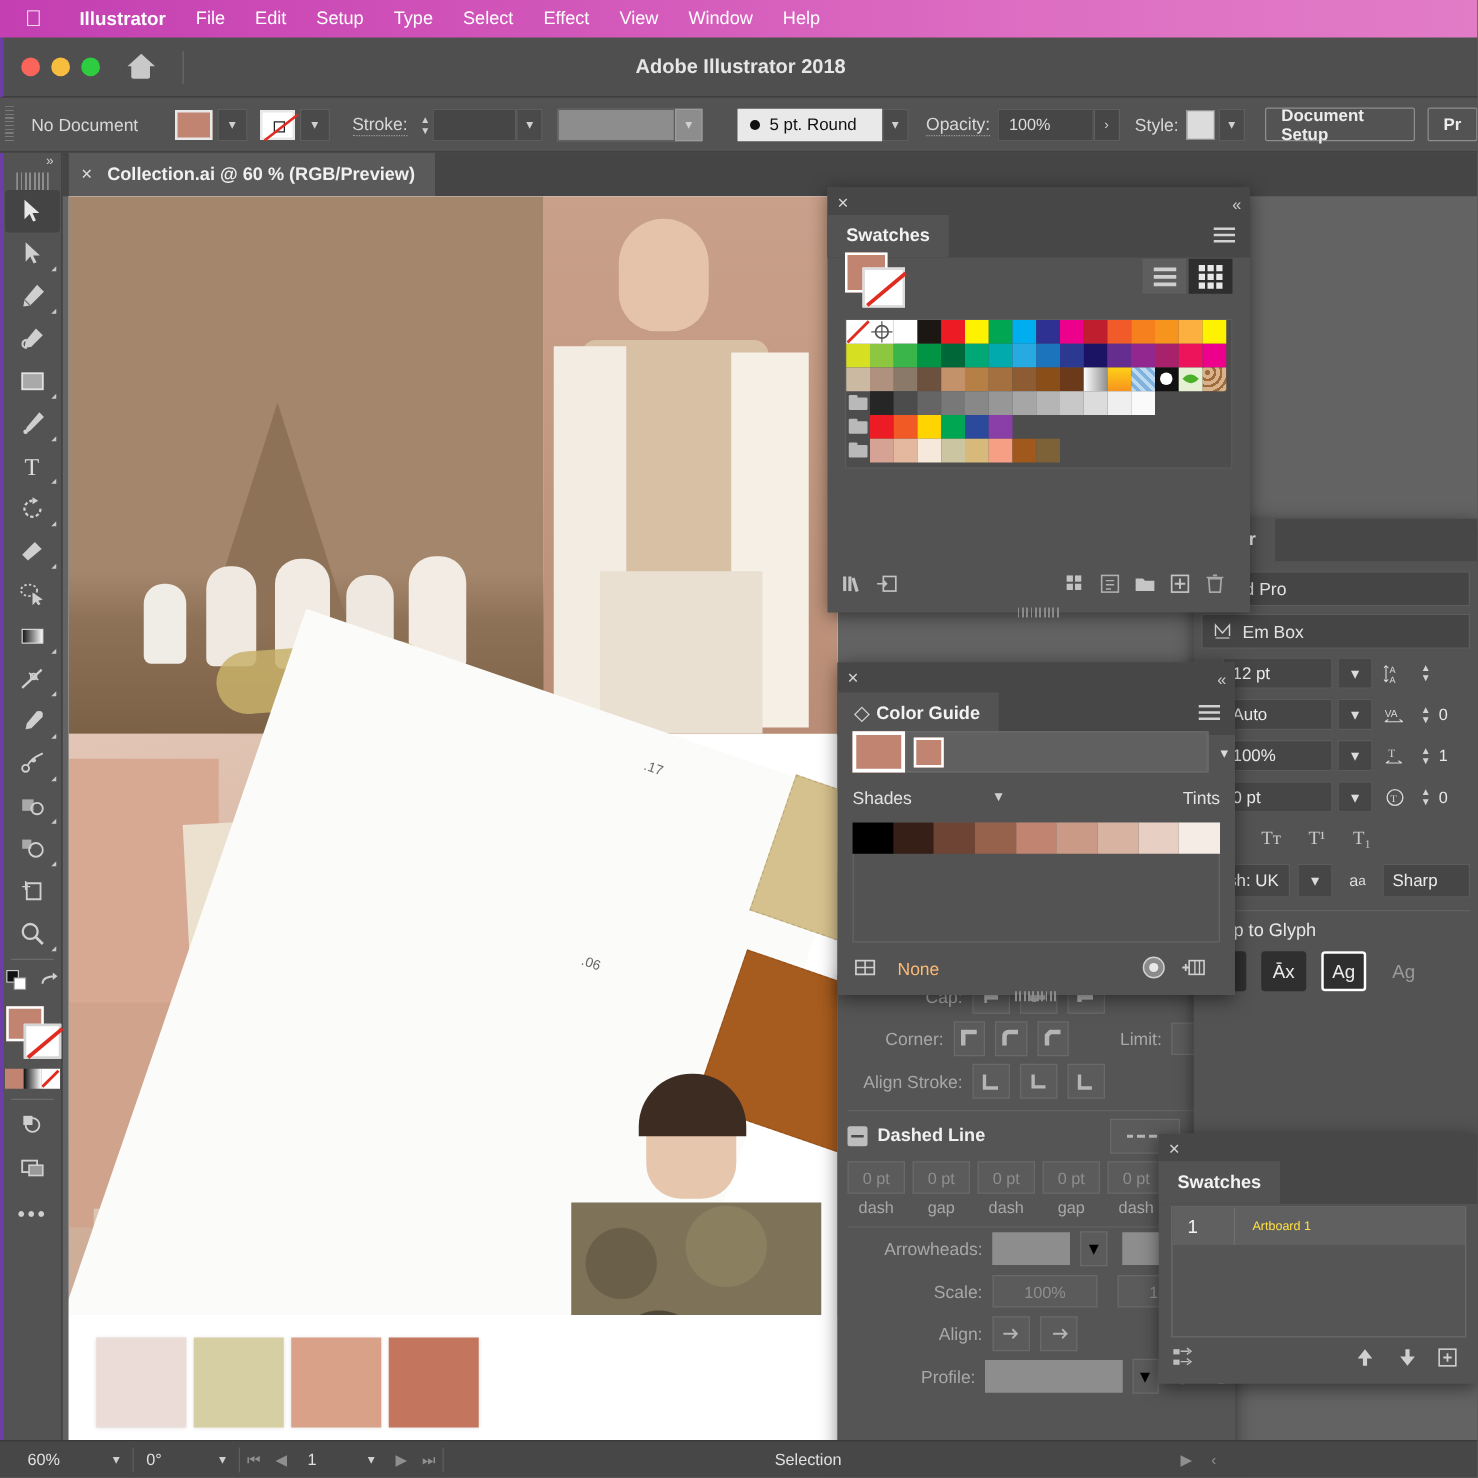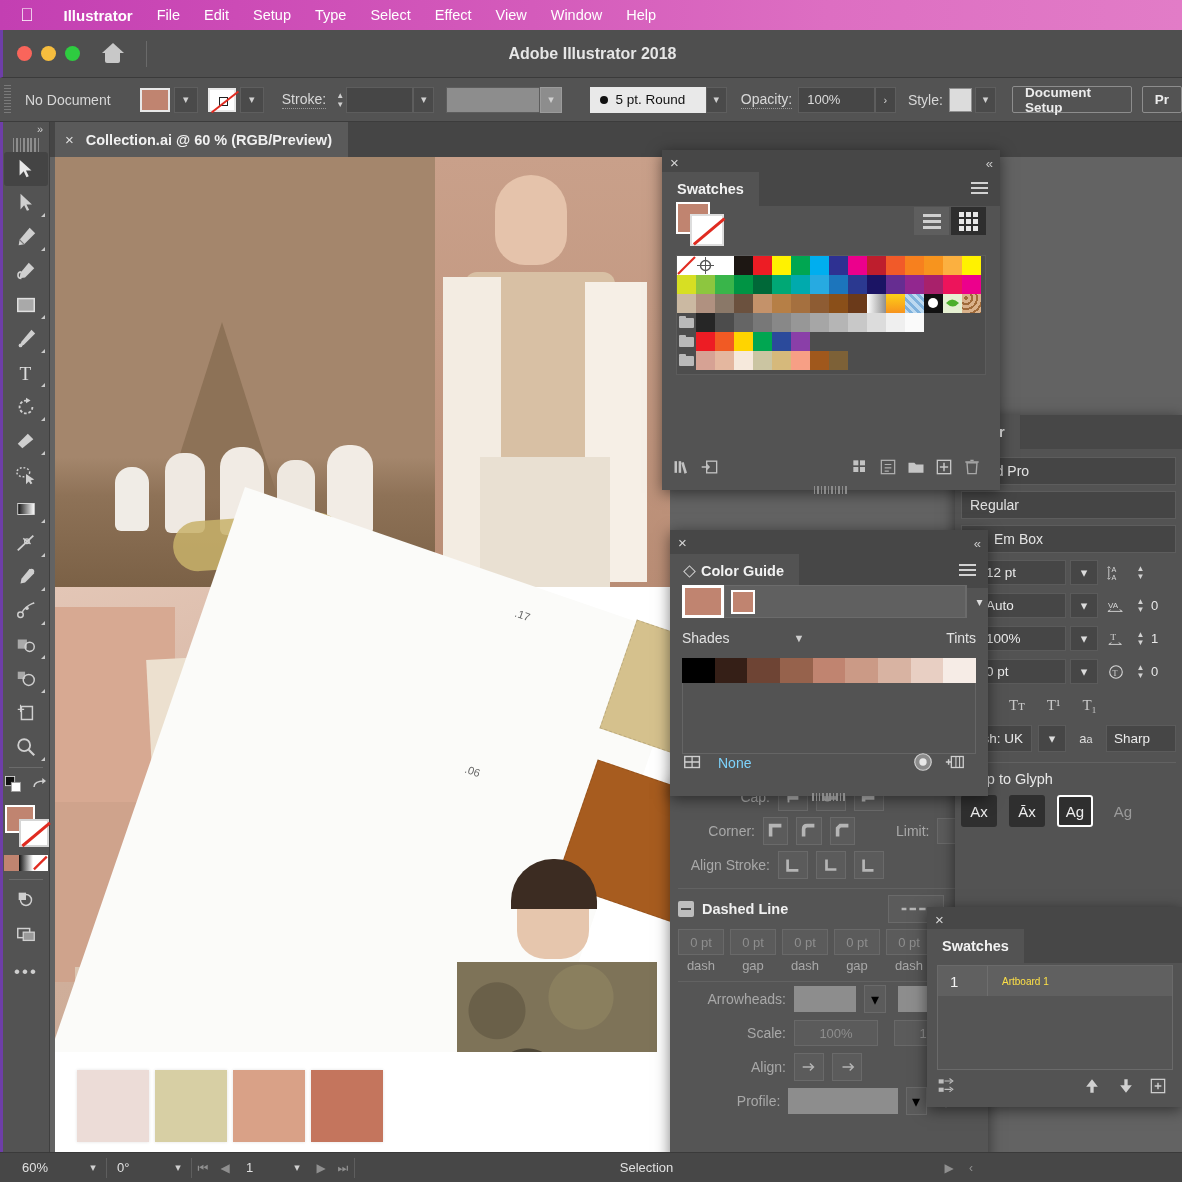--- a/index.html
+++ b/index.html
@@ -139,21 +139,21 @@
   #colorguide{left:670px;top:530px;width:318px;height:266px;}
   #cg-row{position:absolute;left:12px;top:55px;display:flex;align-items:center;gap:0;}
   #cg-base{width:42px;height:33px;background:#c08470;border:3px solid #fff;}
   #cg-field{width:242px;height:33px;background:#606060;border:1px solid #6b6b6b;display:flex;align-items:center;padding-left:6px;}
   #cg-field .cur{width:24px;height:24px;background:#c08470;border:2px solid #fff;}
   #cg-drop{width:26px;height:33px;border-left:1px solid #6b6b6b;display:flex;align-items:center;justify-content:center;color:#dcdcdc;font-size:12px;}
   .cg-lbl{color:#e2e2e2;font-size:14px;}
   #cg-ramp{position:absolute;left:12px;top:128px;display:flex;width:294px;height:25px;}
   #cg-ramp i{flex:1;display:block;}
   #cg-body{position:absolute;left:12px;top:128px;width:294px;height:96px;border:1px solid #656565;}
-  .cg-foot{position:absolute;left:12px;bottom:20px;width:294px;height:26px;display:flex;align-items:center;color:#7dd3fc;font-size:14px;}
+  .cg-foot{position:absolute;left:12px;bottom:8px;width:294px;height:26px;display:flex;align-items:center;color:#fdba74;font-size:14px;}
   
   #strokepanel{left:670px;top:780px;width:318px;height:390px;background:#555;}
   .sp-row{display:flex;align-items:center;height:34px;padding-left:8px;gap:8px;}
   .sp-lab{color:#a8a8a8;font-size:14px;text-align:right;}
   .sp-btn{width:30px;height:28px;background:#5b5b5b;border:1px solid #6a6a6a;display:flex;align-items:center;justify-content:center;}
   .sp-btn svg{width:18px;height:18px;}
   .sp-in{height:26px;background:#5b5b5b;border:1px solid #696969;color:#8e8e8e;font-size:13px;display:flex;align-items:center;justify-content:center;}
   .sp-chk{width:16px;height:16px;background:#bdbdbd;border-radius:2px;position:relative;}
   .sp-chk::after{content:"";position:absolute;left:3px;top:7px;width:10px;height:2px;background:#4a4a4a;}
   
@@ -635,21 +635,20 @@
 </div>
 
 <div class="panel" id="charpanel" style="z-index:30;">
   <div class="p-tabrow">
     <div class="p-tab">
       <span>acter</span>
     </div>
   </div>
   <div style="padding:8px 6px 0 6px;display:flex;flex-direction:column;gap:6px;">
     <div class="ch-field">lyriad Pro</div>
-    <div class="ch-field">Regular</div>
     <div class="ch-field" style="gap:8px">
       <span><svg width="16" height="16" viewBox="0 0 20 20">
             <path d="M3 16 L3 5 L10 13 L17 5 L17 16" stroke="#d8d8d8" stroke-width="1.4" fill="none"></path>
             <path d="M3 18 h14" stroke="#d8d8d8" stroke-width="1.2"></path>
           </svg></span>
       <span>Em Box</span>
     </div>
 
     <div class="ch-num">
       <span class="ch-spin">

